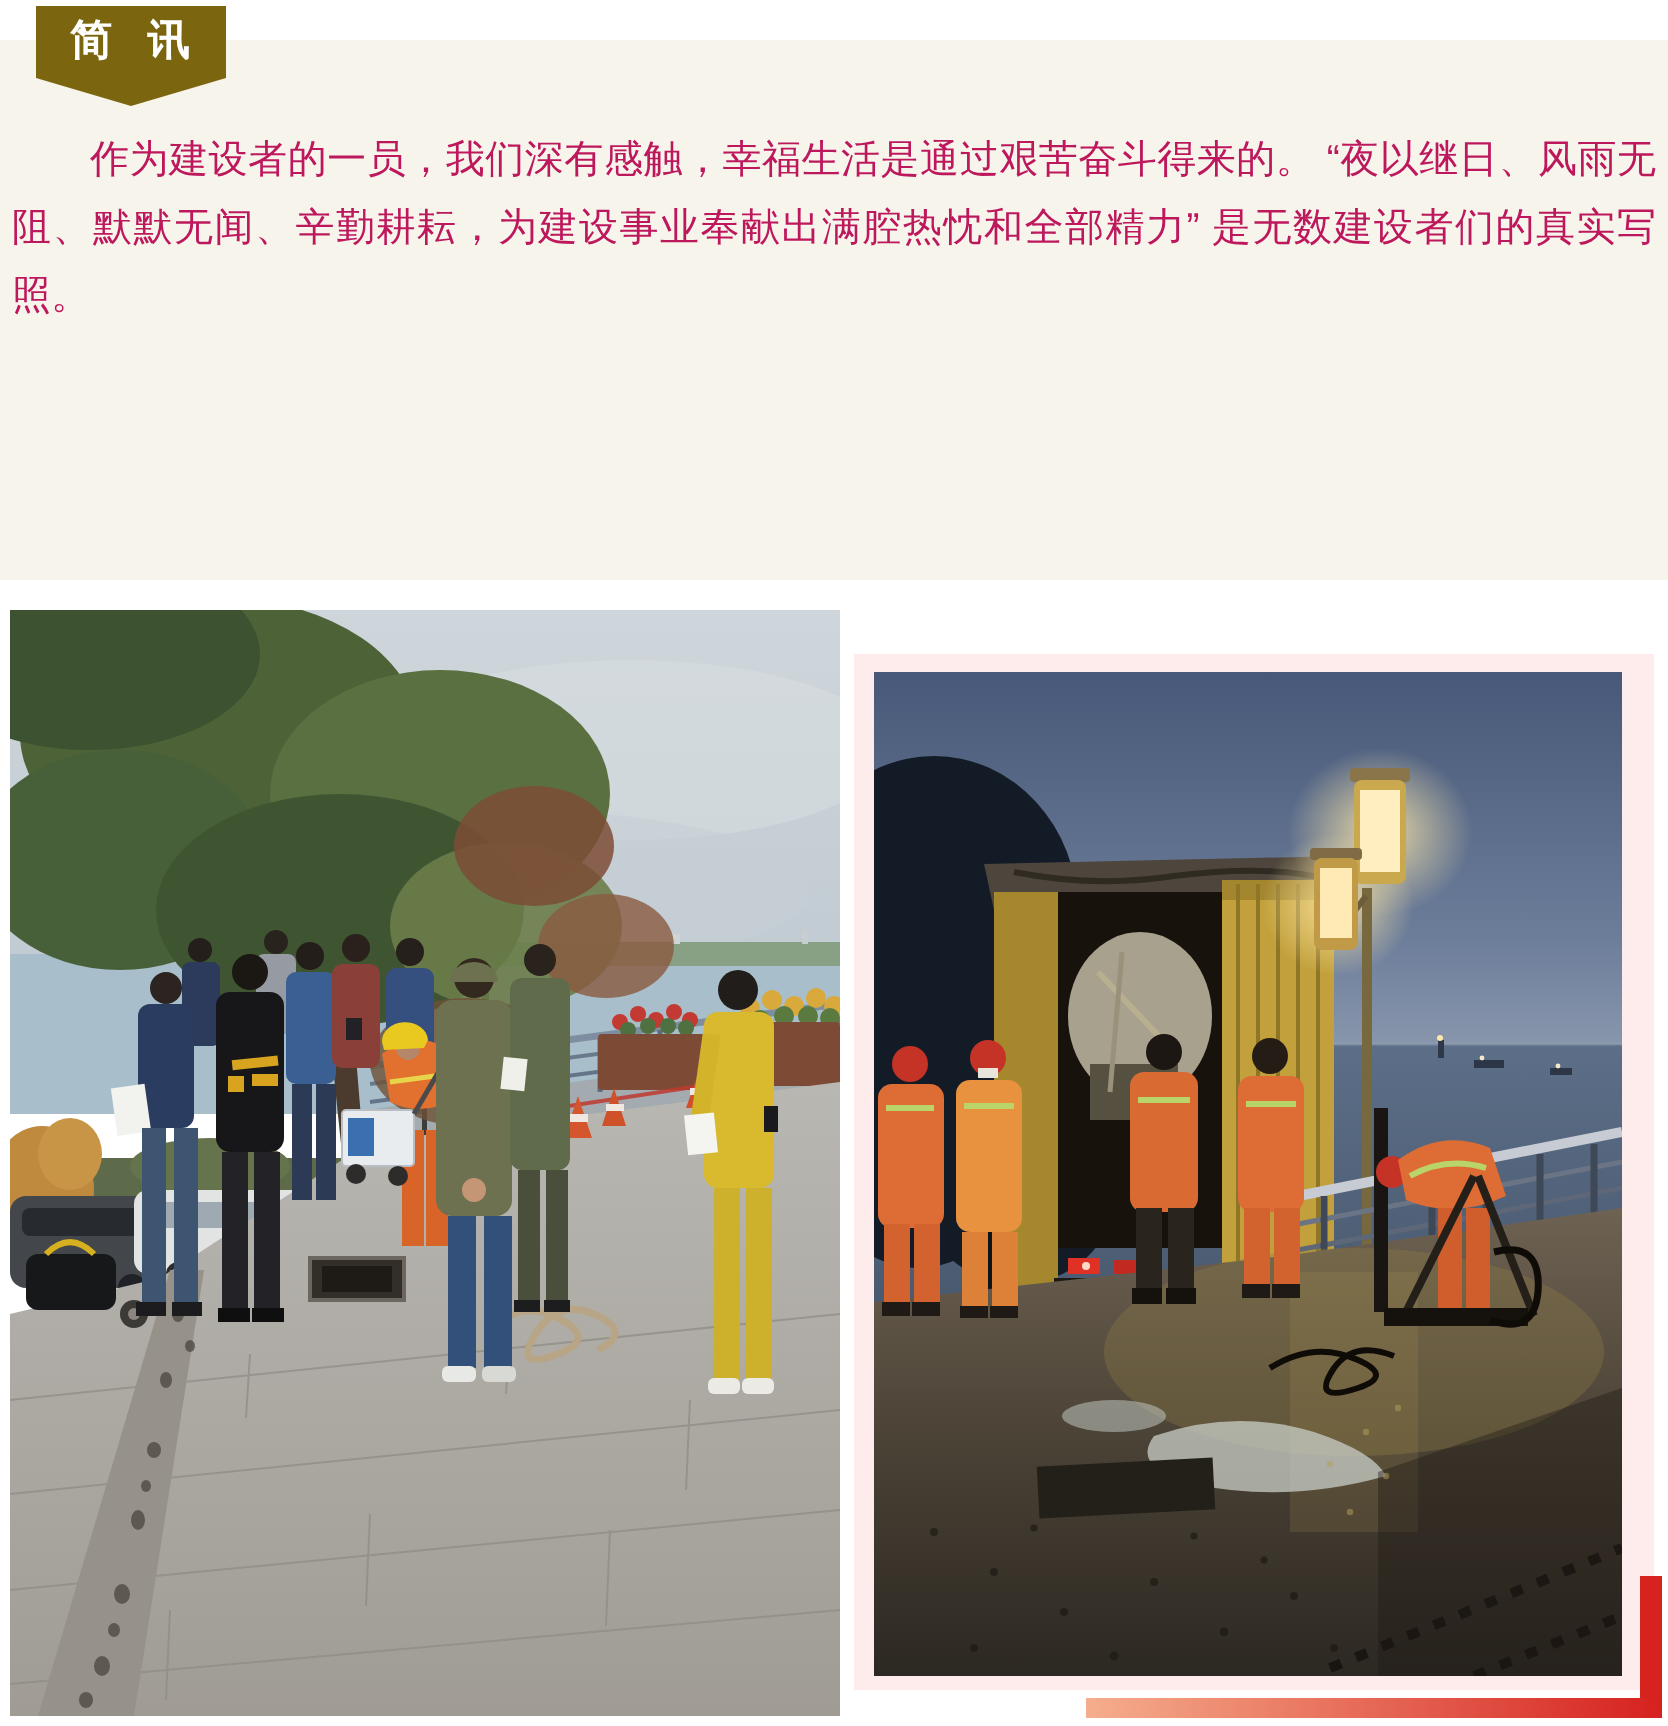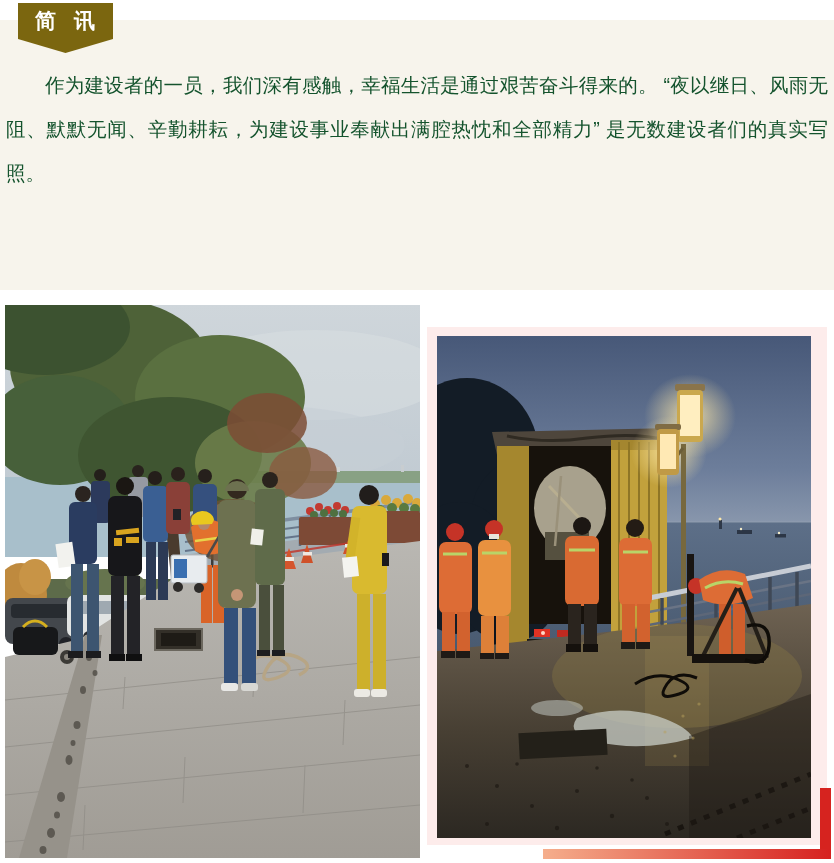--- a/index.html
+++ b/index.html
@@ -4,22 +4,22 @@
 <style>
   html,body{margin:0;padding:0;background:#ffffff;}
   .page{position:relative;width:834px;height:863px;background:#ffffff;overflow:hidden;
         font-family:"Liberation Sans",sans-serif;}
   .content-panel{position:absolute;left:0;top:20px;width:834px;height:270px;background:#f7f4ec;}
   .badge{position:absolute;left:18px;top:3px;width:95px;height:50px;background:#7b660f;
          clip-path:polygon(0 0,100% 0,100% 72%,50% 100%,0 72%);
          display:flex;justify-content:center;align-items:flex-start;}
   .badge-label{color:#ffffff;font-weight:bold;font-size:21px;letter-spacing:6px;
                line-height:36px;padding-left:5px;white-space:nowrap;}
-  .article{position:absolute;left:6px;right:6px;top:63px;color:#14532d;
-           font-size:19.5px;line-height:44px;text-align:justify;}
+  .article{position:absolute;left:6px;right:6px;top:63px;color:#be185d;
+           font-size:19.5px;line-height:34px;text-align:justify;}
   .article p{margin:0;text-indent:2em;}
   figure{margin:0;padding:0;}
   .photo{position:absolute;overflow:hidden;}
   .photo svg{display:block;width:100%;height:100%;}
   .photo-left{left:5px;top:305px;width:415px;height:553px;}
   .pink-mat{position:absolute;left:427px;top:327px;width:400px;height:518px;background:#fdeceb;}
   .photo-right{left:437px;top:336px;width:374px;height:502px;}
   .accent-vbar{position:absolute;left:820px;top:788px;width:11px;height:71px;background:#d6231f;}
   .accent-hbar{position:absolute;left:543px;top:849px;width:288px;height:10px;
                background:linear-gradient(90deg,#f5ae8c,#d6211f);}

